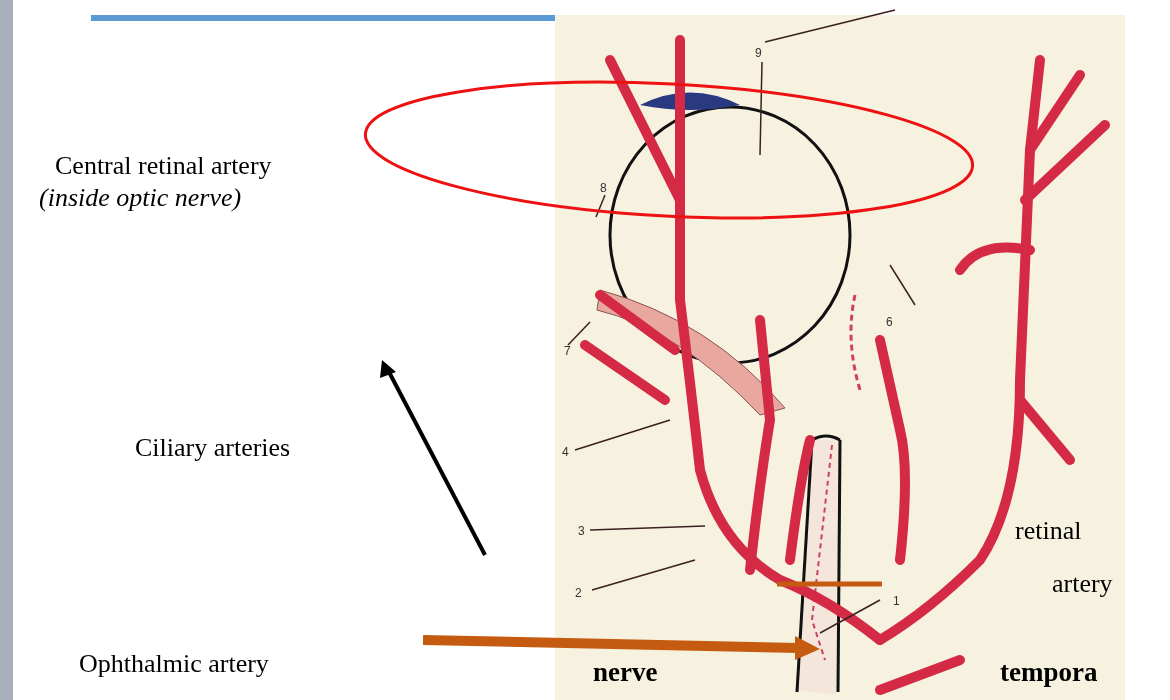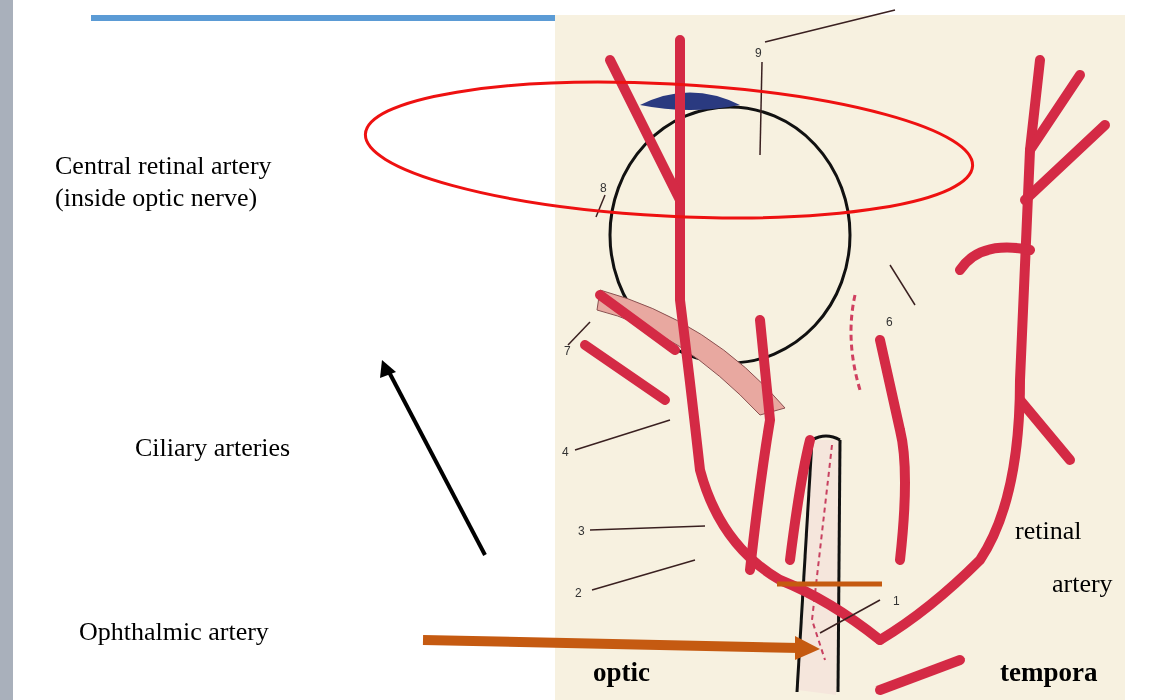--- a/index.html
+++ b/index.html
@@ -77,19 +77,19 @@
   <line x1="485" y1="555" x2="389" y2="372" stroke="#000" stroke-width="4"></line>
   <polygon points="382,360 380,378 396,372" fill="#000"></polygon>
 
   <line x1="777" y1="584" x2="882" y2="584" stroke="#c55a11" stroke-width="5"></line>
 
   <line x1="423" y1="640" x2="800" y2="648" stroke="#c55a11" stroke-width="10"></line>
   <polygon points="795,636 820,649 795,660" fill="#c55a11"></polygon>
 </svg>
 
 <div class="lbl" style="left:55px;top:150px;">Central retinal artery</div>
-<div class="lbl" style="left:55px;top:182px;">(inside optic nerve)</div>
+<div class="lbl" style="left:39px;top:182px;font-style:italic;">(inside optic nerve)</div>
 <div class="lbl" style="left:124px;top:432px;margin-left:11px;">Ciliary arteries</div>
-<div class="lbl" style="left:79px;top:616px;">Ophthalmic artery</div>
+<div class="lbl" style="left:79px;top:648px;">Ophthalmic artery</div>
 <div class="lbl" style="left:1015px;top:515px;">retinal</div>
 <div class="lbl" style="left:1052px;top:568px;">artery</div>
-<div class="lbl lbl-bold" style="left:593px;top:657px;">optic</div>
+<div class="lbl lbl-bold" style="left:593px;top:657px;">nerve</div>
 <div class="lbl lbl-bold" style="left:1000px;top:657px;">tempora</div>
 
 </body></html>

